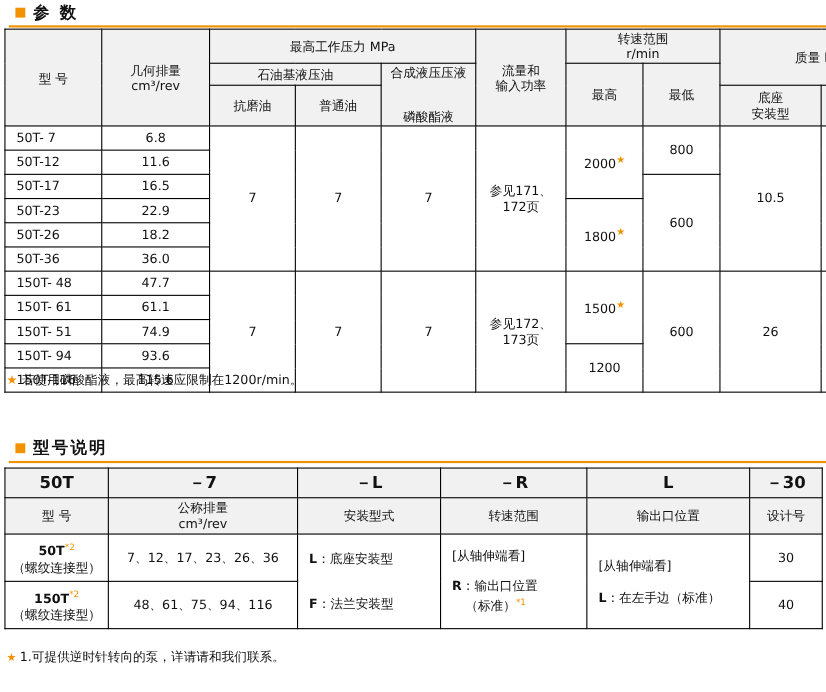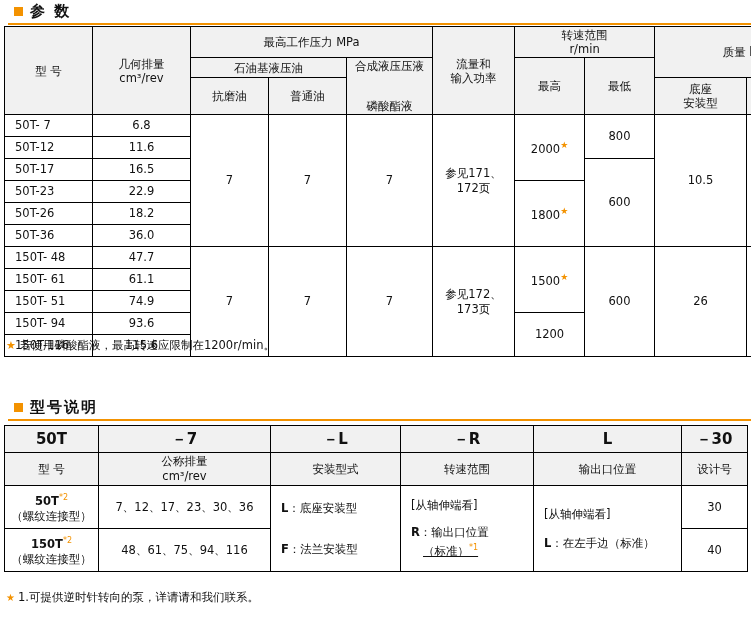--- a/index.html
+++ b/index.html
@@ -315,29 +315,29 @@
       <td>安装型式</td>
       <td>转速范围</td>
       <td>输出口位置</td>
       <td>设计号</td>
     </tr>
     <tr class="mt-body">
       <td>
         <div><span class="bold">50T</span><span class="orange-sup">*2</span></div>
         <div>（螺纹连接型）</div>
       </td>
-      <td>7、12、17、23、30、36</td>
+      <td>7、12、17、23、26、36</td>
       <td rowspan="2" class="cell-left">
         <div style="margin-bottom:26px;"><span class="bold">L</span><span>：底座安装型</span></div>
         <div><span class="bold">F</span><span>：法兰安装型</span></div>
       </td>
       <td rowspan="2" class="cell-left">
         <div style="margin-bottom:12px;">[从轴伸端看]</div>
         <div><span class="bold">R</span><span>：输出口位置</span></div>
-        <div style="padding-left:12px;text-decoration:underline;"><span>（标准）</span><span class="orange-sup">*1</span></div>
+        <div style="padding-left:12px;"><span>（标准）</span><span class="orange-sup">*1</span></div>
       </td>
       <td rowspan="2" class="cell-left">
         <div style="margin-bottom:14px;">[从轴伸端看]</div>
         <div><span class="bold">L</span><span>：在左手边（标准）</span></div>
       </td>
       <td>30</td>
     </tr>
     <tr class="mt-body">
       <td>
         <div><span class="bold">150T</span><span class="orange-sup">*2</span></div>

